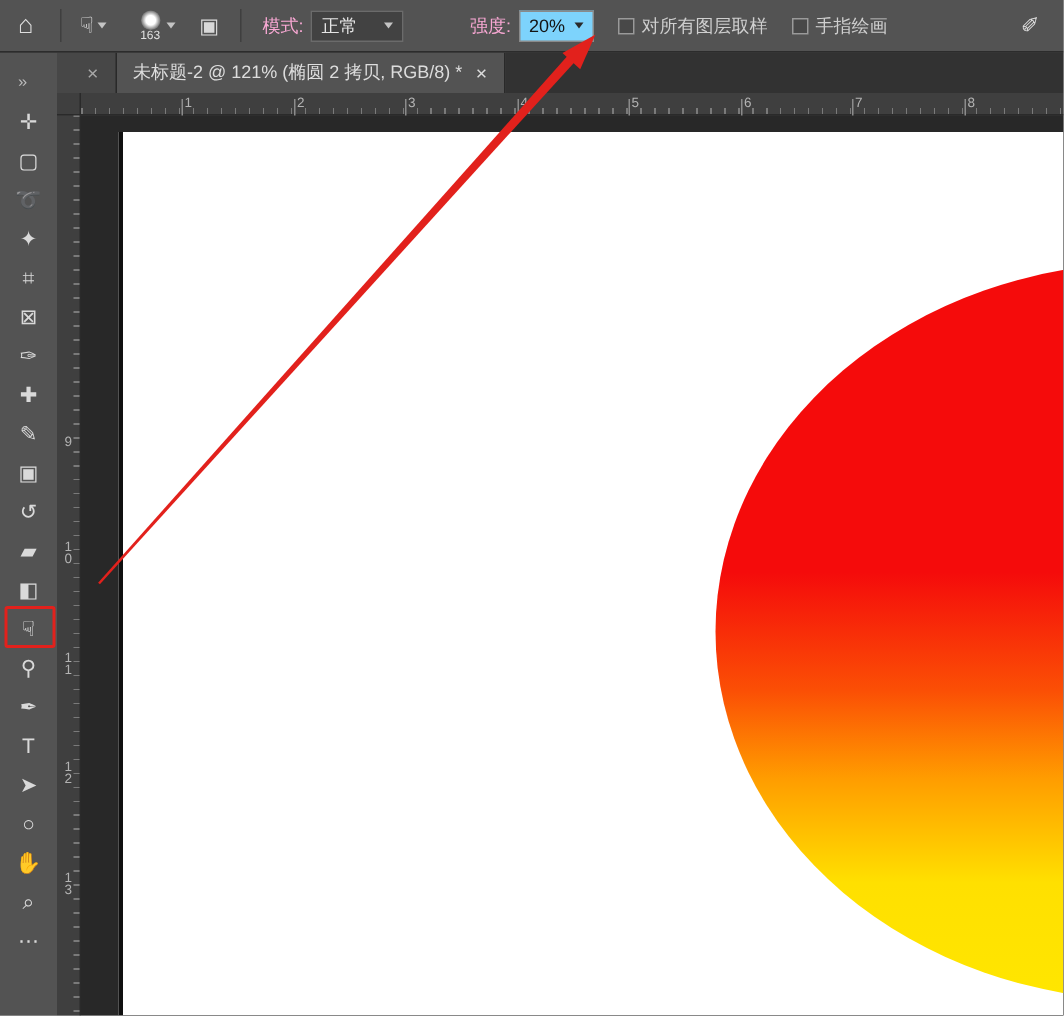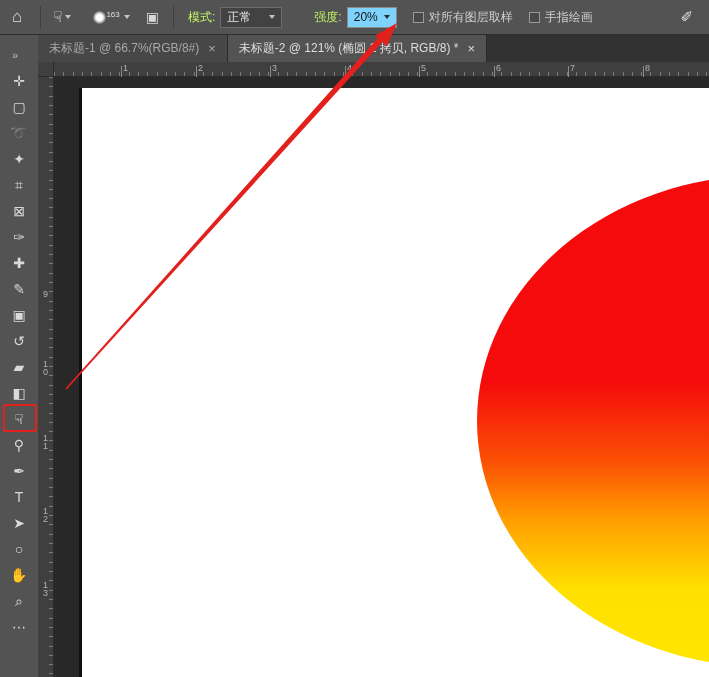--- a/index.html
+++ b/index.html
@@ -17,33 +17,33 @@
     display:flex; align-items:center; color:#cfcfcf; font-size:12px; z-index:10;
   }
   .ob-sep { width:1px; height:22px; background:#3f3f3f; margin:0 8px; }
   .icon-btn { color:#dedede; text-align:center; cursor:default; }
   .home { font-size:17px; margin:0 10px 0 12px; }
   .tool-preset { display:flex; align-items:center; gap:3px; margin:0 4px; }
   .finger { font-size:15px; color:#e8e8e8; }
   .chev { width:0; height:0; border-left:3px solid transparent; border-right:3px solid transparent; border-top:4px solid #c4c4c4; }
   .chev.dark { border-top-color:#2a2a2a; }
   .brush-group { display:flex; align-items:center; gap:4px; margin:0 10px 0 18px; }
-  .brush-col { display:flex; flex-direction:row; align-items:flex-start; }
+  .brush-col { display:flex; flex-direction:column; align-items:flex-end; }
   .brush-dot { width:13px; height:13px; border-radius:50%;
     background:radial-gradient(circle, #ffffff 0%, #ffffff 35%, rgba(255,255,255,0) 78%); }
   .brush-size { font-size:8px; color:#e0e0e0; margin-top:-1px; }
   .panel-icon { font-size:14px; color:#d8d8d8; margin:0 6px; }
-  .ob-label { color:#bef264; margin:0 5px 0 6px;text-align:center; }
+  .ob-label { color:#f9a8d4; margin:0 5px 0 6px;text-align:center; }
   .select {
     display:flex; align-items:center; justify-content:space-between;
     height:21px; padding:0 6px; border:1px solid #6b6b6b; background:#424242;
     color:#e4e4e4; min-width:62px;
   }
   .select.light { background:#7dd3fc; color:#141414; border-color:#8a8a8a; min-width:50px; }
-  .strength-label { margin-left:32px; }
+  .strength-label { margin-left:44px; }
   .cb-group { display:flex; align-items:center; margin-left:16px;font-family:Liberation Serif, serif; }
   .cb-box { width:11px; height:11px; border:1px solid #9a9a9a; background:#484848; margin-right:5px; }
   .pressure { margin-left:auto; margin-right:16px; font-size:15px; color:#dcdcdc; }
   
   .tab-bar {
     position:absolute; top:35px; left:38px; right:0; height:27px;
     background:#323232; display:flex; align-items:stretch; z-index:6;
   }
   .tab { display:flex; align-items:center; padding:0 11px; font-size:12px; border-right:1px solid #292929; white-space:nowrap; }
   .tab.inactive { background:#474747; color:#a8a8a8; }
@@ -116,21 +116,20 @@
   </div>
   <div class="cb-group">
     <span class="cb-box"></span>
     <span>手指绘画</span>
   </div>
   <span class="pressure">✐</span>
 </div>
 
 <div class="tab-bar">
   <div class="tab inactive">
-    <span>未标题-1 @ 66.7%(RGB/8#)</span>
     <span class="tab-close">×</span>
   </div>
   <div class="tab active">
     <span>未标题-2 @ 121% (椭圆 2 拷贝, RGB/8) *</span>
     <span class="tab-close">×</span>
   </div>
 </div>
 
 <div class="toolbar">
   <span class="tb-collapse">»</span>

